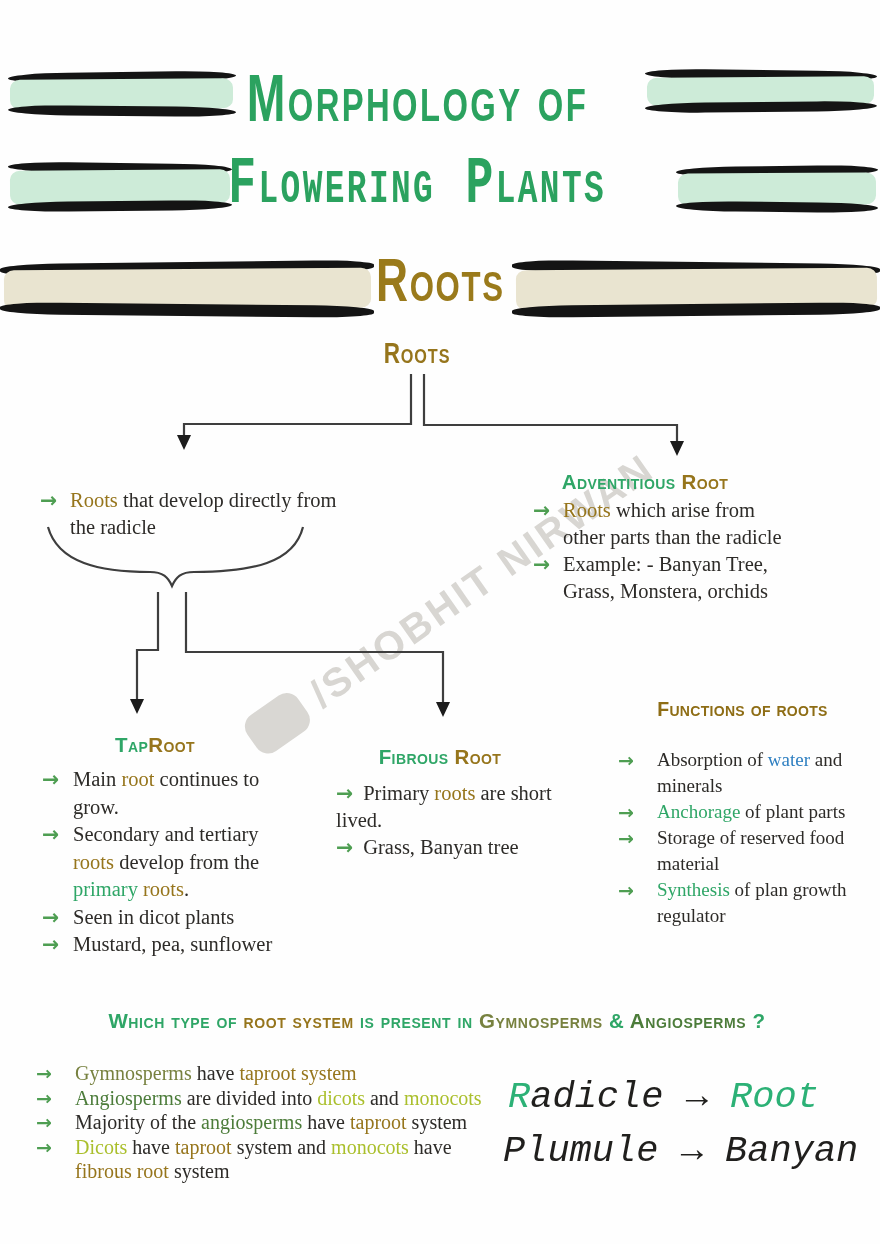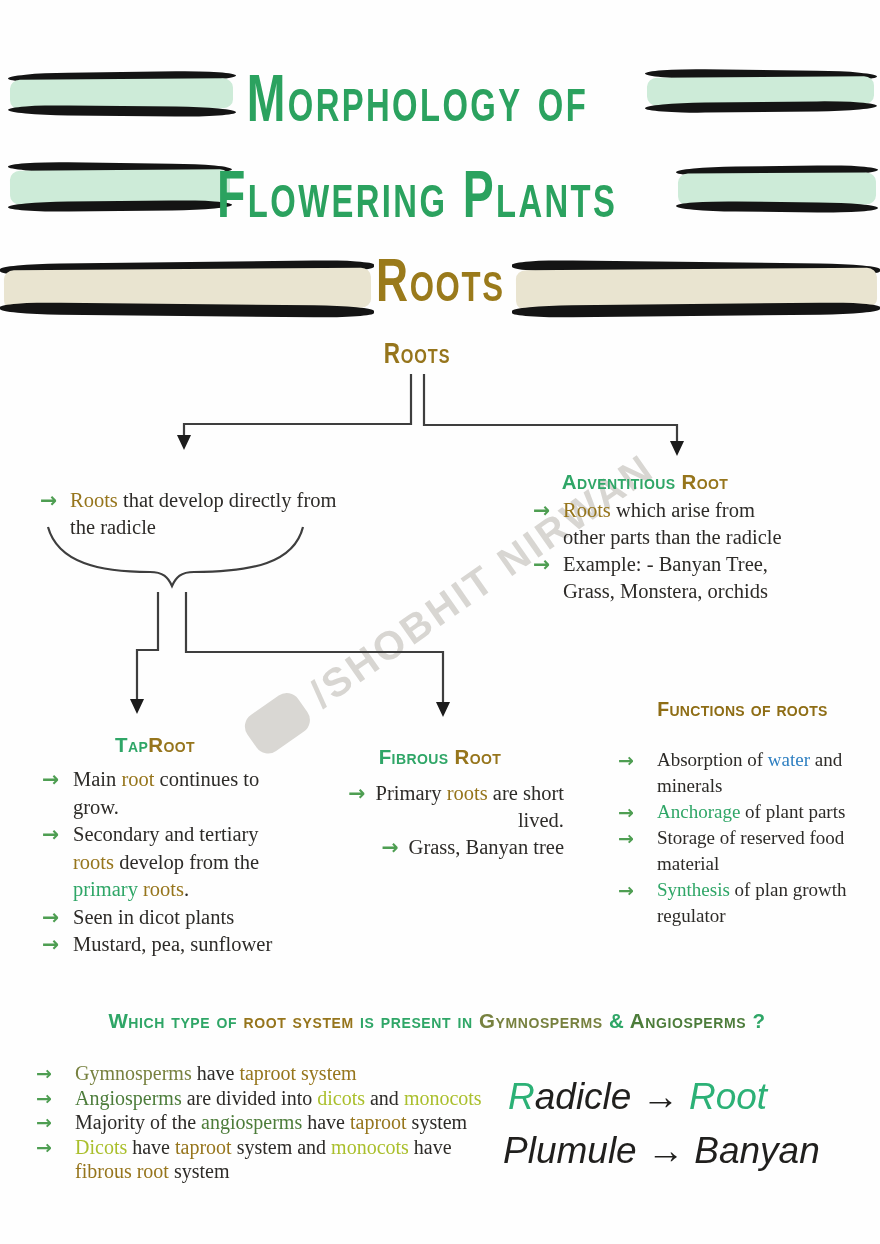--- a/index.html
+++ b/index.html
@@ -43,38 +43,38 @@
   .inline-arr{font-family:"DejaVu Sans",sans-serif;font-weight:bold;color:#4e9e52;margin-right:10px;}
 
   #primary-bullets{left:40px;top:487px;width:312px;font-size:20.5px;line-height:27px;}
   #primary-bullets .arr{width:24px;margin-right:6px;}
   #adventitious-bullets{left:533px;top:497px;width:252px;font-size:20.5px;line-height:27px;}
   #adventitious-bullets .arr{width:22px;margin-right:8px;}
   #taproot-bullets{left:42px;top:766px;width:248px;font-size:20.5px;line-height:27.5px;}
   #taproot-bullets .arr{width:23px;margin-right:8px;}
   #taproot-bullets .txt{max-width:215px;}
   #fibrous-bullets{left:336px;top:780px;width:228px;font-size:20.5px;line-height:27px;}
-  #fibrous-bullets p{margin:0;text-align:right;}
+  #fibrous-bullets p{margin:0;}
   #functions-bullets{left:618px;top:747px;width:246px;font-size:19px;line-height:26px;}
   #functions-bullets .arr{width:22px;margin-right:17px;}
   #functions-bullets .txt{max-width:202px;}
   #answer-bullets{left:36px;top:1061px;width:452px;font-size:20px;line-height:24.6px;}
   #answer-bullets .arr{width:24px;margin-right:15px;font-size:19px;}
   #answer-bullets .txt{max-width:410px;}
 
   
   .c-gold{color:#96751c;}
   .c-green{color:#2fa667;}
   .c-blue{color:#2e7fc1;}
   .c-olive{color:#77813f;}
   .c-dgreen{color:#4c7c3a;}
   .c-ygreen{color:#aabf2c;}
 
   
-  .hw{position:absolute;font-family:Liberation Sans, sans-serif;font-style:italic;font-size:37px;
+  .hw{position:absolute;font-family:Liberation Mono, monospace;font-style:italic;font-size:37px;
       white-space:nowrap;color:#201f1d;}
   .hw .c-green{color:#2cb176;}
 
   
   .watermark{position:absolute;left:252px;top:706px;width:470px;height:70px;display:flex;
              align-items:center;gap:14px;transform:rotate(-35deg);transform-origin:left center;
              color:#d8d6d2;}
   .watermark .wm-logo{width:62px;height:44px;background:#d9d7d3;border-radius:14px;flex:0 0 auto;}
   .watermark .wm-text{font-family:"Liberation Sans",sans-serif;font-weight:700;font-size:40px;
                       letter-spacing:3px;white-space:nowrap;}
@@ -122,21 +122,21 @@
   <div class="bar beige thick" style="left:0px;top:262px;width:374px;height:54px;">
       <span class="fill"></span>
     </div>
   <div class="bar beige thick alt" style="left:512px;top:262px;width:368px;height:54px;">
       <span class="fill"></span>
     </div>
 
   <div class="title-line caps" style="top:64px;">
     <span class="condense">Morphology of</span>
   </div>
-  <div class="title-line caps" style="top:160px;">
+  <div class="title-line caps" style="top:152px;font-family:Liberation Mono, monospace;">
     <span class="condense">Flowering Plants</span>
   </div>
   <div class="section-title caps" style="top:249px;">
     <span class="condense">Roots</span>
   </div>
 
   <div class="tree-root caps">
     <span class="condense">Roots</span>
   </div>
 

